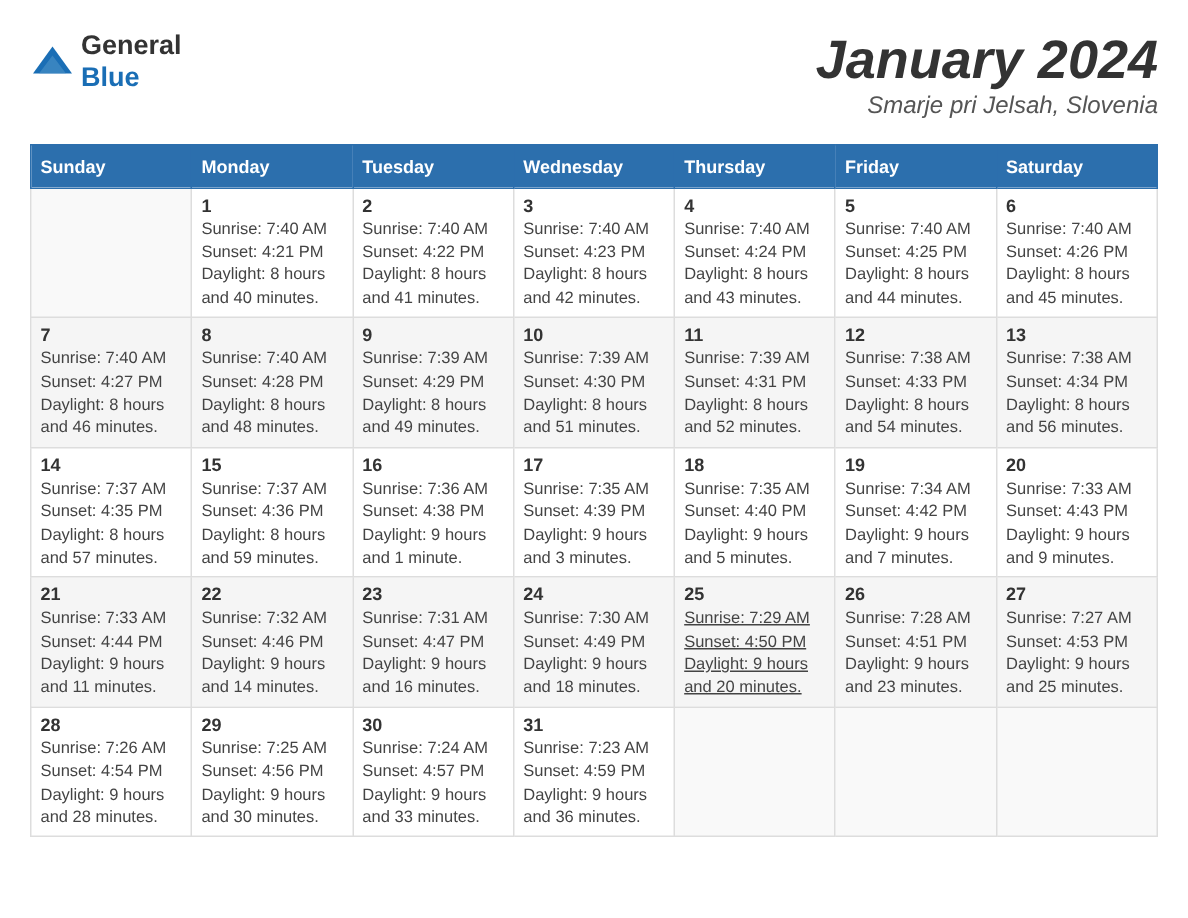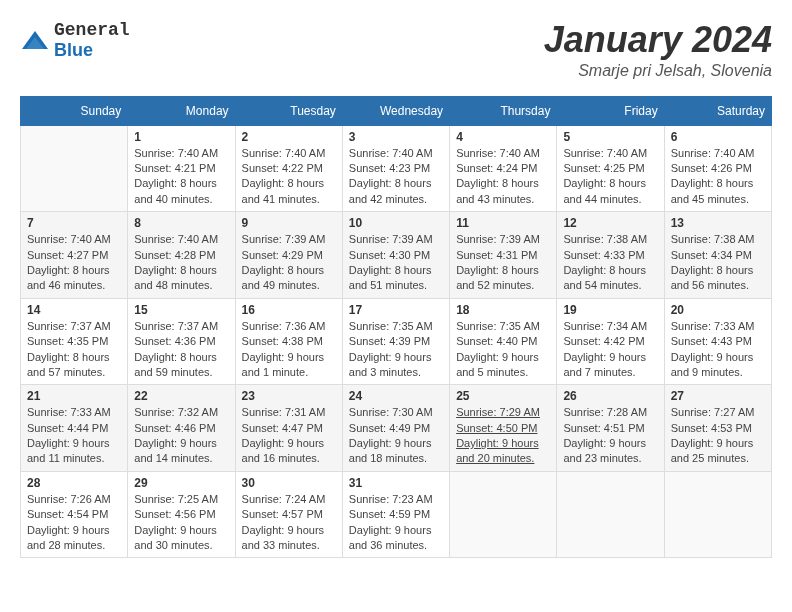--- a/index.html
+++ b/index.html
@@ -44,22 +44,22 @@
       width: 100%;
       border-collapse: collapse;
       font-size: 11px;
     }
     thead tr {
       background-color: #2c6fad;
       color: #fff;
     }
     thead th {
       padding: 7px 6px;
-      text-align: right;
-      font-weight: normal;
+      text-align: left;
+      font-weight: bold;
       font-size: 12px;
       border: 1px solid #2c6fad;
     }
     tbody tr {
       border-bottom: 1px solid #ddd;
     }
     tbody tr:nth-child(odd) {
       background-color: #fff;
     }
     tbody tr:nth-child(even) {
@@ -90,21 +90,21 @@
 </head>
 <body>
 
 <div class="header">
   <div class="logo">
     <svg class="logo-icon" viewBox="0 0 30 24" xmlns="http://www.w3.org/2000/svg">
       <polygon points="15,2 28,20 2,20" fill="#1a6eb5"></polygon>
       <polygon points="15,8 24,20 6,20" fill="#5599cc" opacity="0.5"></polygon>
     </svg>
     <div>
-      <span style="font-size:18px;font-weight:bold;color:#333;font-family:Liberation Mono, monospace;">General</span><br>
+      <span style="font-size:18px;font-weight:bold;color:#333;">General</span><br>
       <span style="font-size:18px;font-weight:bold;color:#1a6eb5;">Blue</span>
     </div>
   </div>
   <div class="title-section">
     <div class="month-title">January 2024</div>
     <div class="location-title">Smarje pri Jelsah, Slovenia</div>
   </div>
 </div>
 
 <table>

